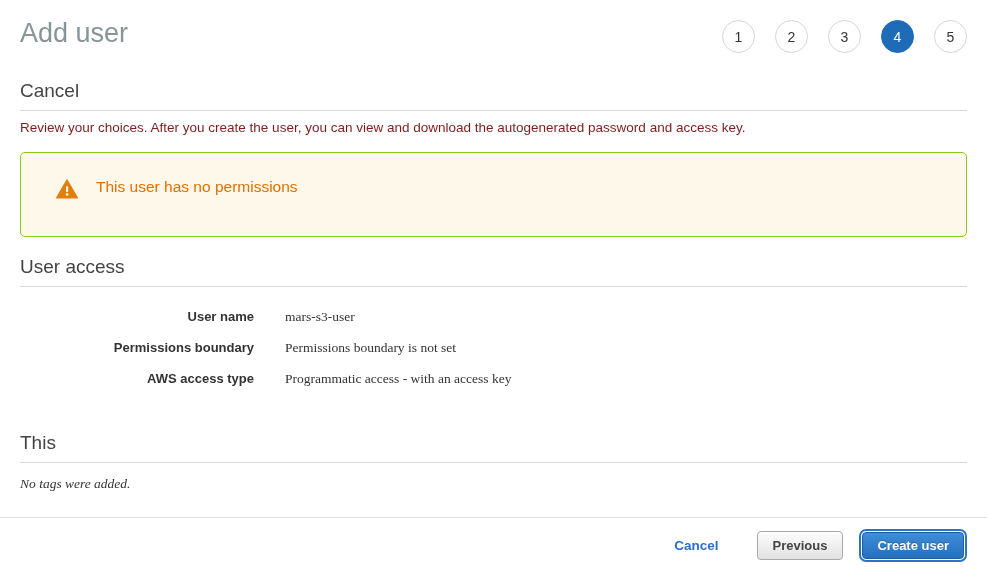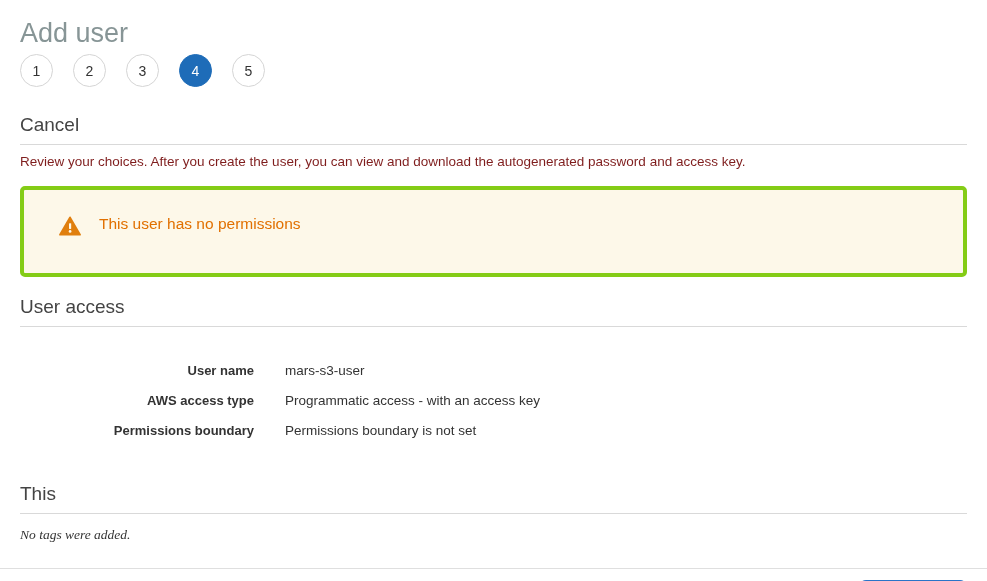--- a/index.html
+++ b/index.html
@@ -12,21 +12,20 @@
     overflow: hidden;
   }
   .page { padding: 0 20px; }
 
   
   .page-header {
     display: flex;
     justify-content: space-between;
     align-items: flex-start;
     padding-top: 16px;
-    flex-direction: column;
   }
   .page-title {
     margin: 0;
     font-size: 27px;
     font-weight: 400;
     color: #879596;
     line-height: 34px;
   }
   .steps {
     display: flex;
@@ -64,21 +63,21 @@
   .review-section { margin-top: 27px; }
   .review-desc {
     margin: 9px 0 0 0;
     font-size: 13.5px;
     color: #7f1d1d;
   }
 
   
   .warning-box {
     margin-top: 17px;
-    border: 4px solid #84cc16;
+    border: 1px solid #84cc16;
     border-radius: 5px;
     background: #fdf8e9;
     display: flex;
     align-items: flex-start;
     padding: 25px 35px 36px 35px;
   }
   .warn-icon { flex: 0 0 auto; margin-top: 1px; }
   .warn-icon svg { display: block; }
   .warn-content { margin-left: 18px; }
   .warn-title {
@@ -88,38 +87,39 @@
   }
   .warn-body {
     font-size: 13.5px;
     line-height: 21px;
     color: #333;
     max-width: 860px;
   }
 
   
   .details-section { margin-top: 19px; }
-  .detail-rows { margin-top: 29px; }
+  .detail-rows { margin-top: 15px; }
   .detail-row {
     display: flex;
     align-items: baseline;
     padding: 7px 0 8px 0;
   }
   .detail-label {
     width: 234px;
     text-align: right;
     font-weight: bold;
     font-size: 13px;
     color: #333;
     flex: 0 0 auto;
   }
   .detail-value {
     margin-left: 31px;
     font-size: 13.5px;
     color: #333;
+    font-family: Liberation Serif, serif;
   }
 
   
   .tags-section { margin-top: 37px; }
   .no-tags {
     margin: 13px 0 0 0;
     font-size: 13.5px;
     font-style: italic;
     color: #333;
     font-family: Liberation Serif, serif;
@@ -211,26 +211,26 @@
 
   <section class="details-section">
     <h2 class="section-heading">User access</h2>
     <hr class="section-rule">
     <div class="detail-rows">
       <div class="detail-row">
         <div class="detail-label">User name</div>
         <div class="detail-value">mars-s3-user</div>
       </div>
       <div class="detail-row">
+        <div class="detail-label">Permissions boundary</div>
+        <div class="detail-value">Permissions boundary is not set</div>
+      </div>
+      <div class="detail-row">
         <div class="detail-label">AWS access type</div>
         <div class="detail-value">Programmatic access - with an access key</div>
-      </div>
-      <div class="detail-row">
-        <div class="detail-label">Permissions boundary</div>
-        <div class="detail-value">Permissions boundary is not set</div>
       </div>
     </div>
   </section>
 
   <section class="tags-section">
     <h2 class="section-heading">This</h2>
     <hr class="section-rule">
     <p class="no-tags">No tags were added.</p>
   </section>
 

